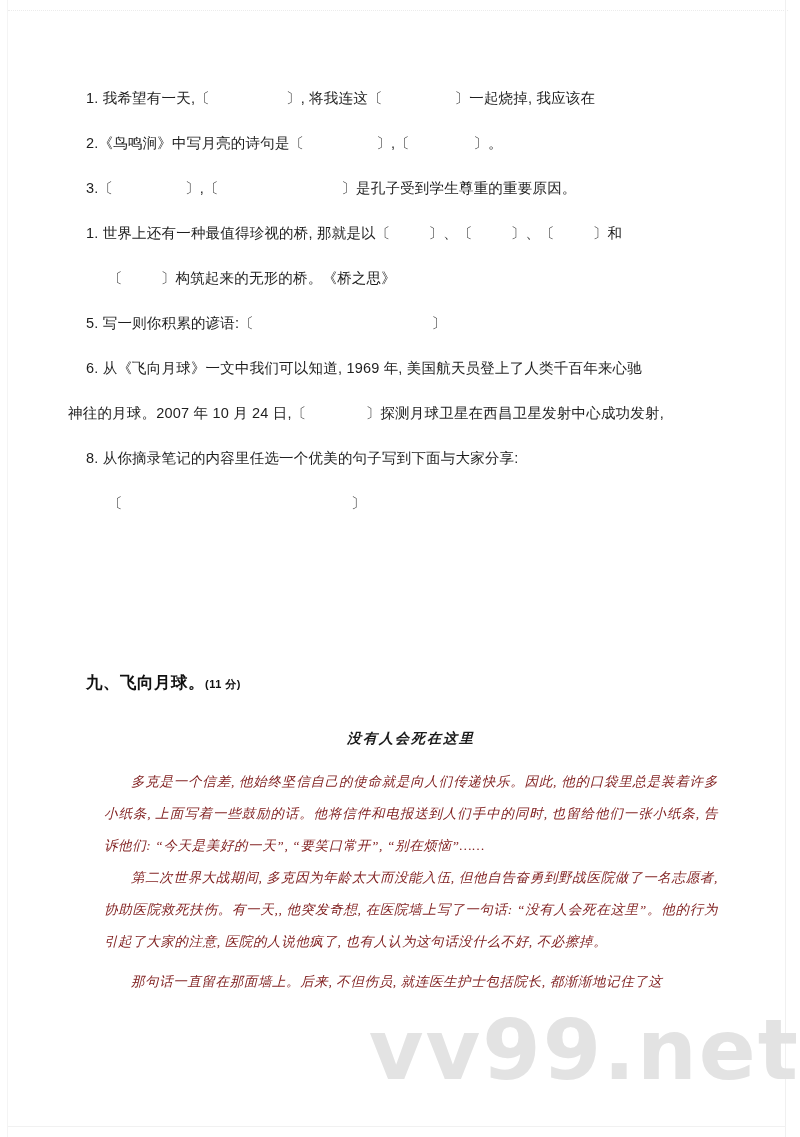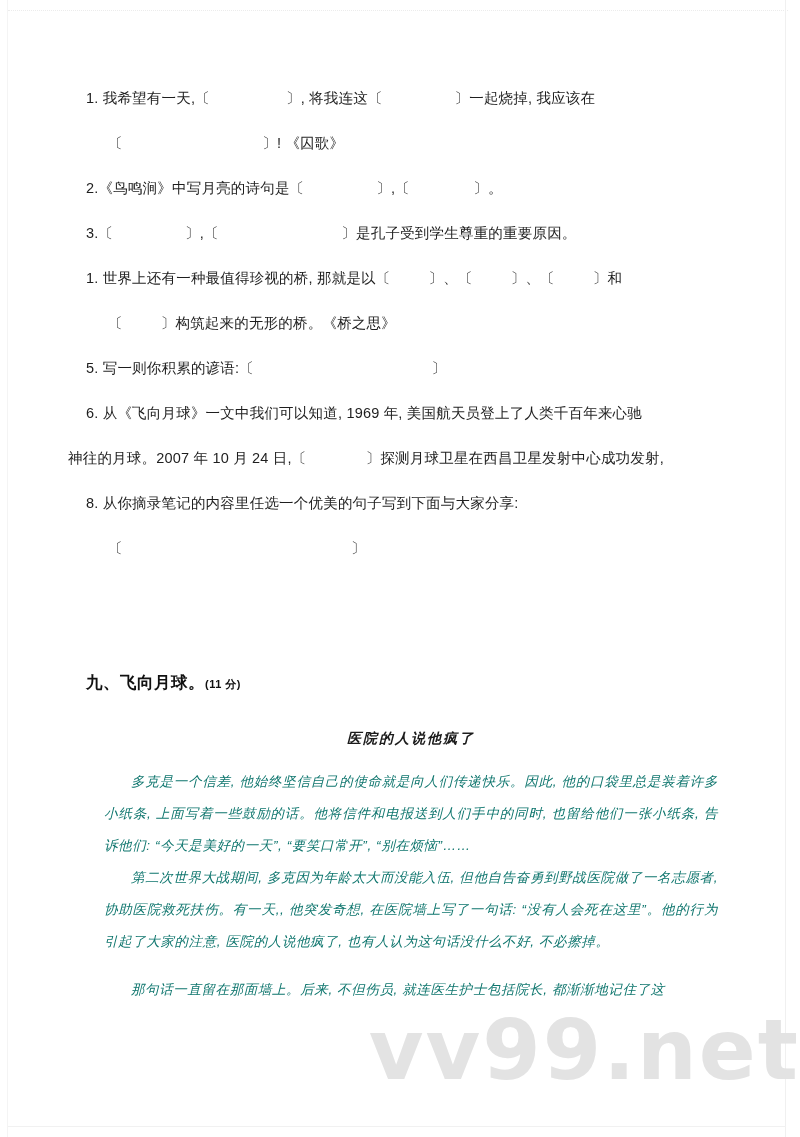--- a/index.html
+++ b/index.html
@@ -111,47 +111,46 @@
     font-family: "Liberation Serif", "DejaVu Serif", serif;
     font-size: 14px;
     font-weight: 700;
     font-style: italic;
     color: #1b1b1b;
     letter-spacing: 2px;
     margin-bottom: 18px;
   }
   .passage p {
     margin: 0;
-    font-family: Liberation Sans, sans-serif;
+    font-family: Liberation Serif, serif;
     font-style: italic;
     font-size: 13.5px;
     line-height: 32px;
-    color: #0f766e;
+    color: #7f1d1d;
     text-align: justify;
     text-justify: inter-character;
     letter-spacing: 0.6px;
     text-indent: 2em;
   }
   .passage p.para-2 { margin-top: 0; }
-  .passage p.para-3 { margin-top: 16px; }
+  .passage p.para-3 { margin-top: 8px; }
 </style>
 </head>
 <body>
 
 <div class="page">
 
   <div class="scan-edge-top"></div>
   <div class="scan-edge-left"></div>
   <div class="scan-edge-right"></div>
   <div class="scan-edge-bottom"></div>
 
   <div class="fill-block">
 
     <div class="q-line">1. 我希望有一天,〔                  〕, 将我连这〔                 〕一起烧掉, 我应该在</div>
-    <div class="q-line indent">〔                                 〕! 《囚歌》</div>
 
     <div class="q-line">2.《鸟鸣涧》中写月亮的诗句是〔                 〕,〔               〕。</div>
 
     <div class="q-line">3.〔                 〕,〔                             〕是孔子受到学生尊重的重要原因。</div>
 
     <div class="q-line">1. 世界上还有一种最值得珍视的桥, 那就是以〔         〕、〔         〕、〔         〕和</div>
     <div class="q-line indent">〔         〕构筑起来的无形的桥。《桥之思》</div>
 
     <div class="q-line">5. 写一则你积累的谚语:〔                                          〕</div>
 
@@ -160,21 +159,21 @@
 
 
     <div class="q-line">8. 从你摘录笔记的内容里任选一个优美的句子写到下面与大家分享:</div>
     <div class="q-line indent">〔                                                      〕</div>
 
   </div>
 
   <div class="section-heading"><span>九、飞向月球。</span><span class="score">(11 分)</span></div>
 
   <div class="passage">
-    <div class="passage-title">医院的人说他疯了</div>
+    <div class="passage-title">没有人会死在这里</div>
     <p class="para-1">多克是一个信差, 他始终坚信自己的使命就是向人们传递快乐。因此, 他的口袋里总是装着许多小纸条, 上面写着一些鼓励的话。他将信件和电报送到人们手中的同时, 也留给他们一张小纸条, 告诉他们: “今天是美好的一天”, “要笑口常开”, “别在烦恼”……</p>
     <p class="para-2">第二次世界大战期间, 多克因为年龄太大而没能入伍, 但他自告奋勇到野战医院做了一名志愿者, 协助医院救死扶伤。有一天,, 他突发奇想, 在医院墙上写了一句话: “没有人会死在这里”。他的行为引起了大家的注意, 医院的人说他疯了, 也有人认为这句话没什么不好, 不必擦掉。</p>
     <p class="para-3">那句话一直留在那面墙上。后来, 不但伤员, 就连医生护士包括院长, 都渐渐地记住了这</p>
   </div>
 
   <div class="watermark">vv99.net</div>
 
 </div>
 
 </body></html>

